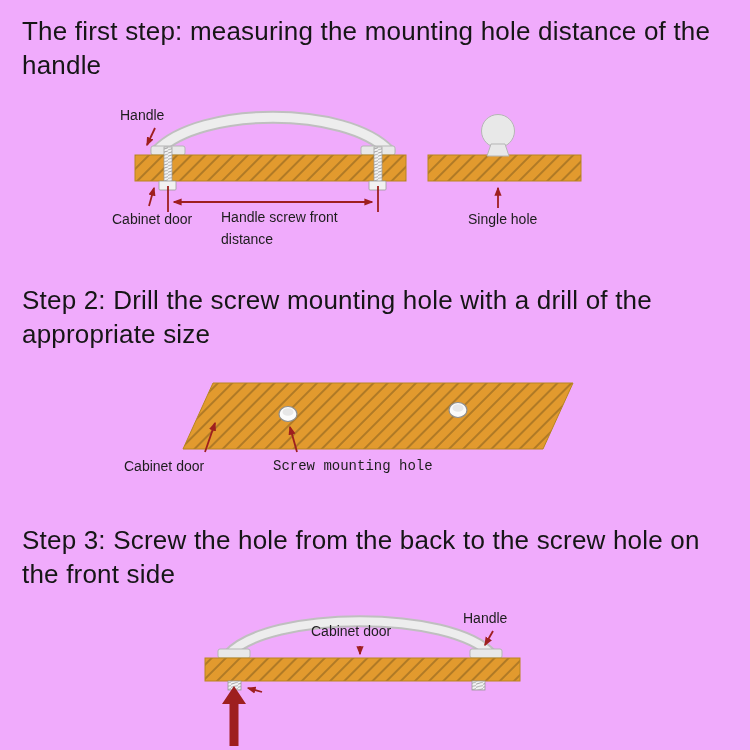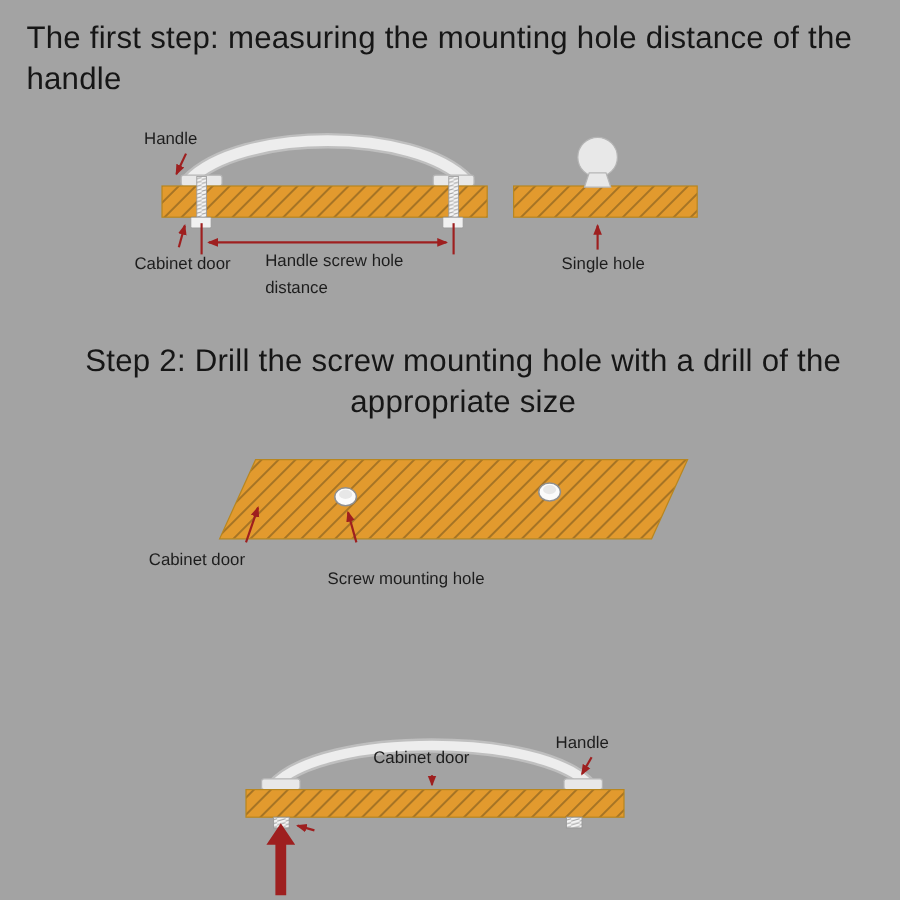--- a/index.html
+++ b/index.html
@@ -2,40 +2,40 @@
 <html><head>
 <meta charset="utf-8">
 <style>
   * { margin:0; padding:0; box-sizing:border-box; }
   html,body { background:#ffffff; }
   body {
     width:750px; height:750px;
     font-family:"Liberation Sans", sans-serif;
     position:relative; overflow:hidden;
   }
-  .page { position:relative; width:750px; height:750px; background:#a3a3a3; }
+  .page { position:relative; width:750px; height:750px; background:#f0abfc; }
   .art { position:absolute; left:0; top:0; }
   .title {
     position:absolute; left:22px;
     font-size:26px; font-weight:400; color:#161616;
     line-height:34px; letter-spacing:0.2px;
   }
   .t1 { top:14px;  width:690px; }
-  .t2 { top:283px; width:728px;text-align:center; }
+  .t2 { top:283px; width:728px; }
   .t3 { top:523px; width:710px; }
   .lbl {
     position:absolute;
     font-size:14px; color:#1d1d1d; line-height:22px;
   }
   .lbl-handle1     { left:120px; top:104px; }
   .lbl-cabinet1    { left:112px; top:208px; width:90px; }
   .lbl-distance    { left:221px; top:206px; width:126px; }
   .lbl-single      { left:468px; top:208px; }
   .lbl-cabinet2    { left:124px; top:455px; }
-  .lbl-screwhole2  { left:273px; top:471px; }
+  .lbl-screwhole2  { left:273px; top:455px;font-family:Liberation Mono, monospace; }
   .lbl-cabinet3    { left:311px; top:620px; }
   .lbl-handle3     { left:463px; top:607px; }
   .lbl-screwholes3 { left:264px; top:680px; }
   .red { stroke:#9E1F1F; stroke-width:1.8; fill:none; }
 </style>
 </head>
 <body>
 
 <div class="page">
 
@@ -105,24 +105,25 @@
       <line x1="360" y1="646" x2="360" y2="654" class="red" marker-end="url(#ah)"></line>
       <line x1="493" y1="631" x2="485" y2="645" class="red" marker-end="url(#ah)"></line>
       <line x1="262" y1="692" x2="248" y2="688" class="red" marker-end="url(#ah)"></line>
 
       <path d="M234,686 L246,704 L238.5,704 L238.5,746 L229.5,746 L229.5,704 L222,704 z" fill="#9E1F1F"></path>
     </g>
   </svg>
 
   <h2 class="title t1">The first step: measuring the mounting hole distance of the handle</h2>
   <h2 class="title t2">Step 2: Drill the screw mounting hole with a drill of the appropriate size</h2>
+  <h2 class="title t3">Step 3: Screw the hole from the back to the screw hole on the front side</h2>
 
   <span class="lbl lbl-handle1">Handle</span>
   <span class="lbl lbl-cabinet1">Cabinet door</span>
-  <span class="lbl lbl-distance">Handle screw hole distance</span>
+  <span class="lbl lbl-distance">Handle screw front distance</span>
   <span class="lbl lbl-single">Single hole</span>
 
   <span class="lbl lbl-cabinet2">Cabinet door</span>
   <span class="lbl lbl-screwhole2">Screw mounting hole</span>
 
   <span class="lbl lbl-cabinet3">Cabinet door</span>
   <span class="lbl lbl-handle3">Handle</span>
 
 </div>
 

